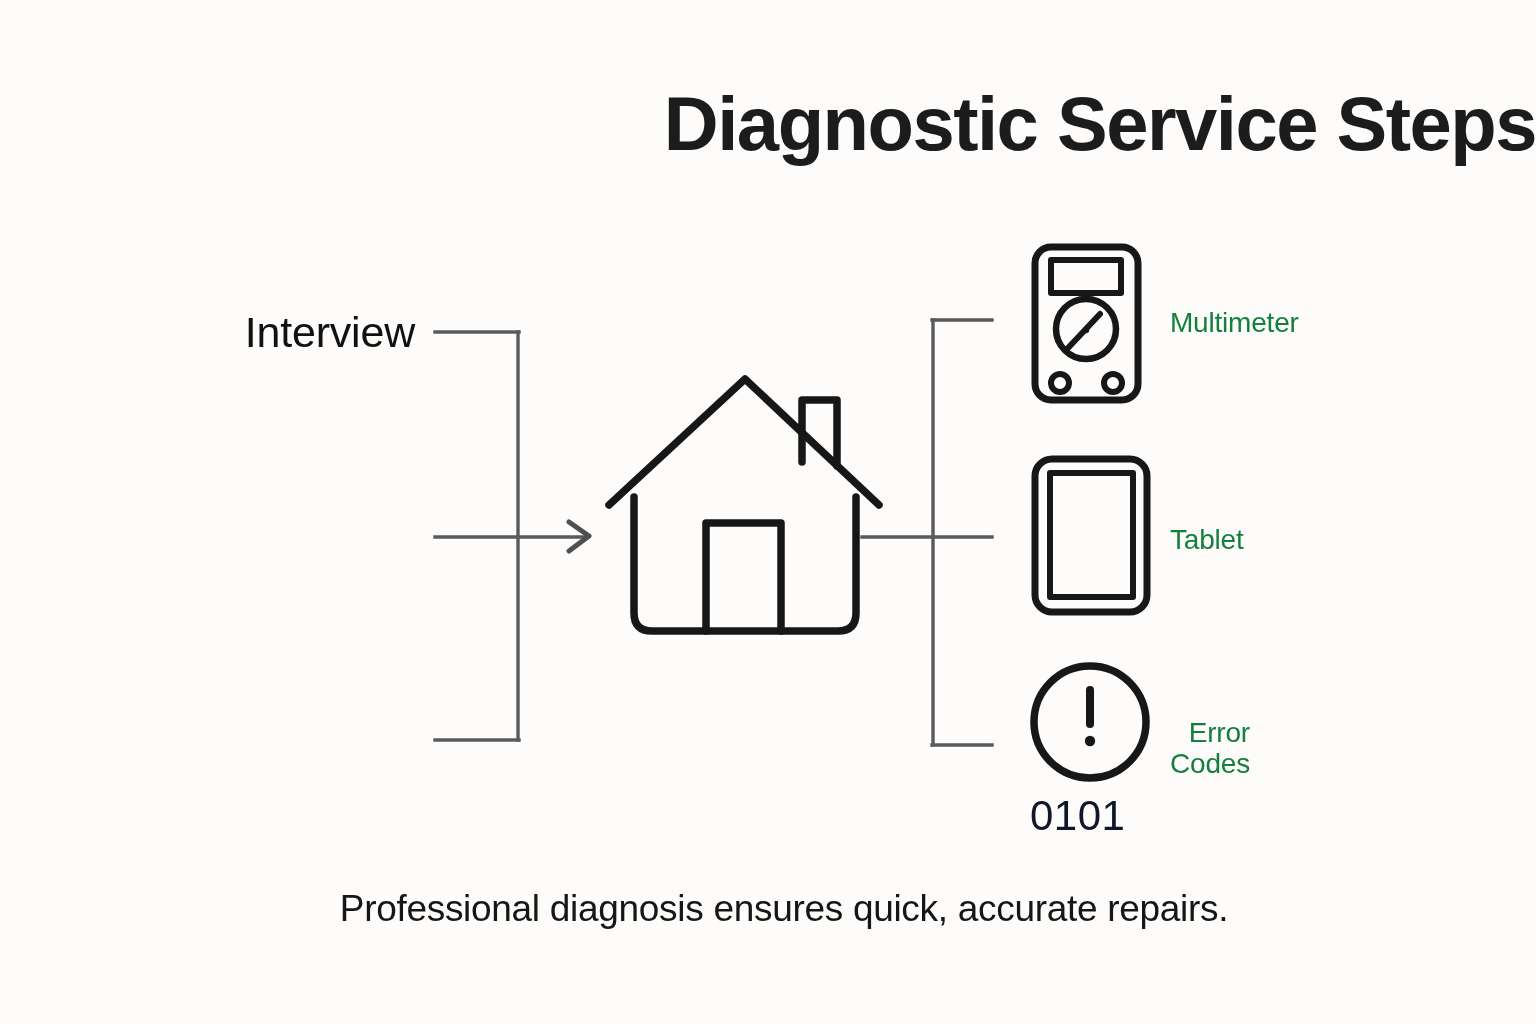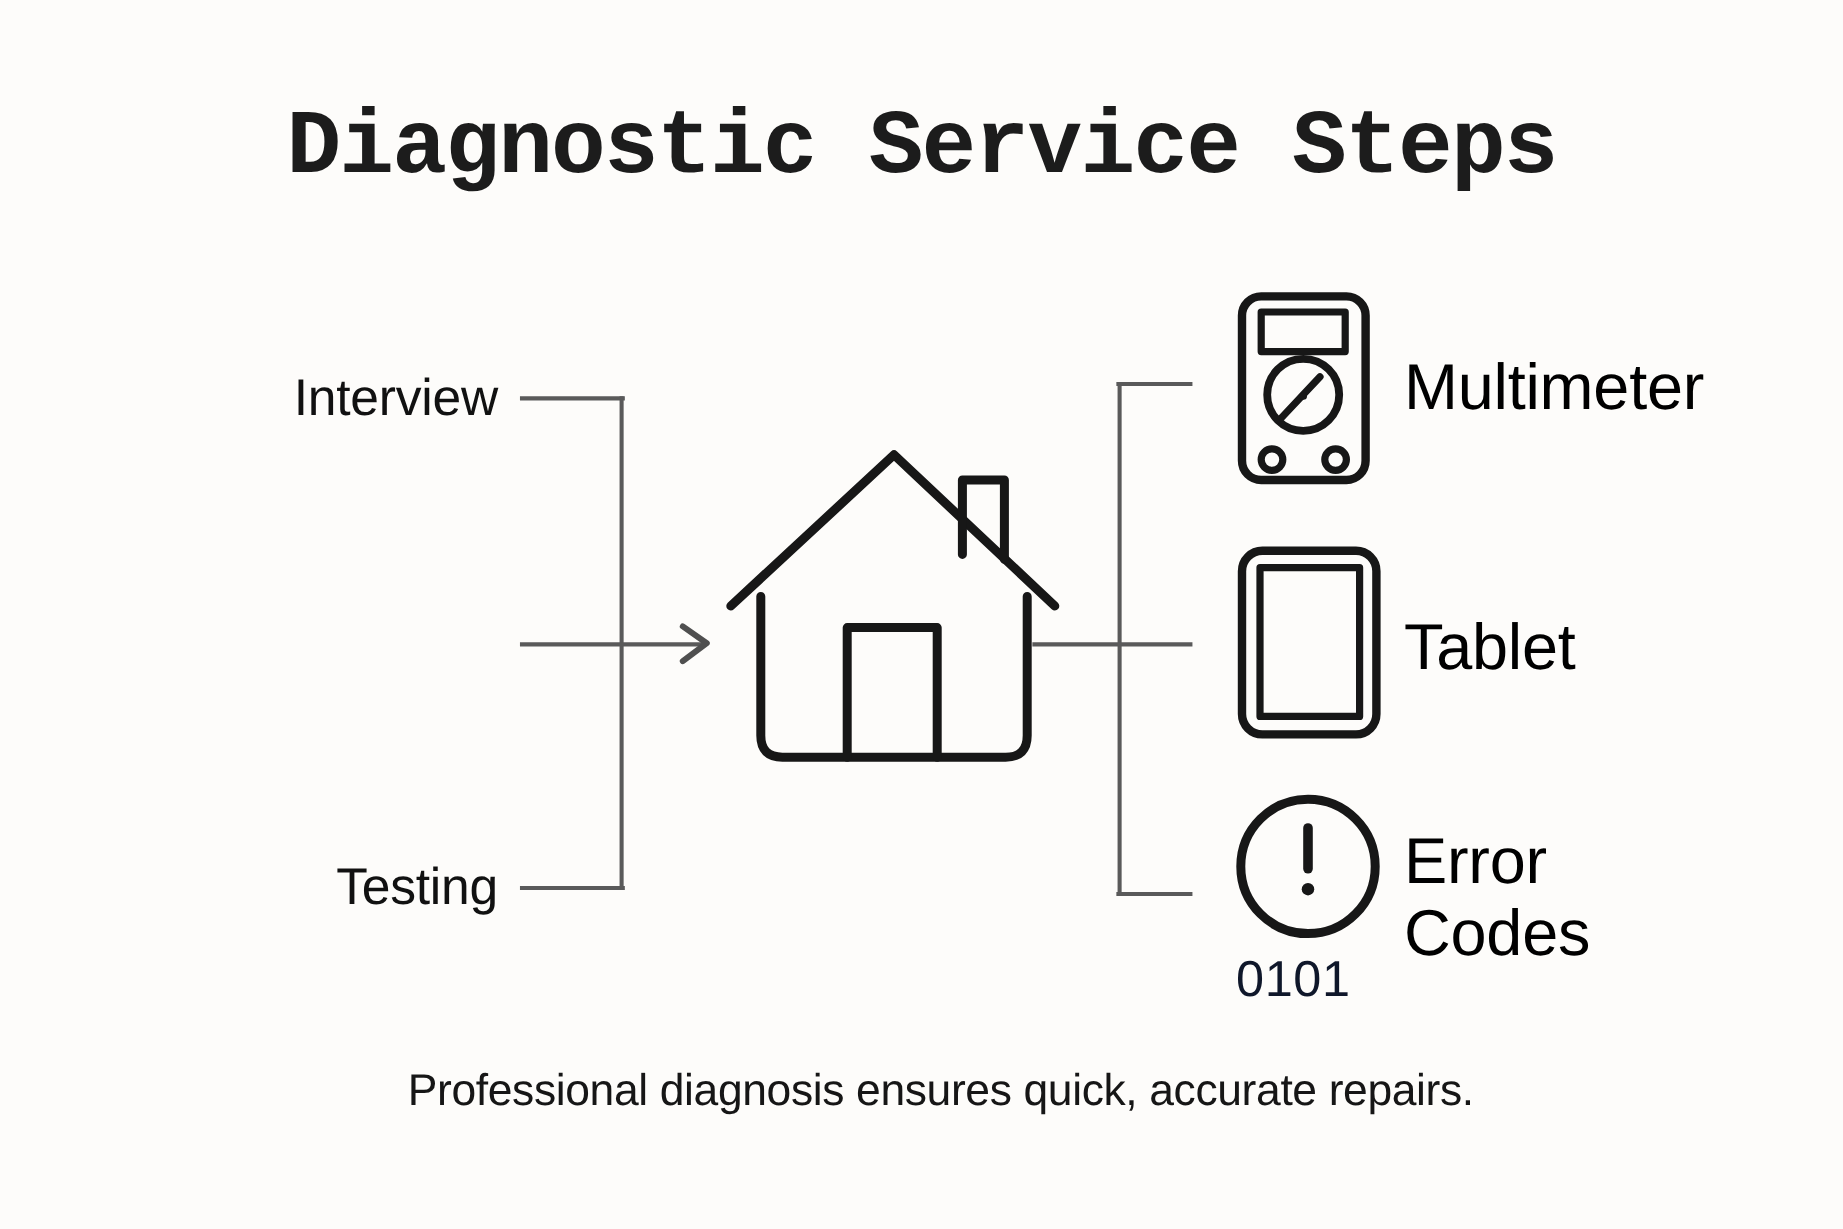--- a/index.html
+++ b/index.html
@@ -23,27 +23,26 @@
     height: 1024px;
     background: #FDFCFA;
   }
 
   
   .title {
     position: absolute;
     left: 0;
     top: 82px;
     width: 1536px;
-    text-align: center;
+    text-align: right;
     font-size: 76px;
     font-weight: 700;
     letter-spacing: -1.5px;
     color: #1c1c1c;
     line-height: 1.1;
-    font-family: Liberation Mono, monospace;
   }
 
   
   .caption {
     position: absolute;
     left: 16px;
     top: 888px;
     width: 1536px;
     text-align: center;
     font-size: 37px;
@@ -65,27 +64,28 @@
   }
   .step-label span { display: inline-block; }
   #step-0 { left: 40px; width: 375px; top: 332px; }
   #step-1 { left: 40px; width: 375px; top: 537px; }
   #step-2 { left: 40px; width: 375px; top: 740px; }
 
   
   .tool-label {
     position: absolute;
     left: 1170px;
-    font-size: 54px;
+    font-size: 28px;
     font-weight: 400;
-    color: #000000;
+    color: #15803d;
     letter-spacing: -0.2px;
     white-space: nowrap;
     transform: translateY(-50%);
     line-height: 1.12;
+    text-align: right;
   }
   #tool-0 { top: 323px; }
   #tool-1 { top: 540px; }
   #tool-2 { top: 748px; }
 
   
   .code-text {
     position: absolute;
     left: 1030px;
     top: 792px;
@@ -165,23 +165,20 @@
       <line x1="1090" y1="690" x2="1090" y2="724" stroke-width="8"></line>
       <circle cx="1090" cy="741" r="5.2" fill="#171717" stroke="none"></circle>
     </g>
   </svg>
 
   <div class="title">Diagnostic Service Steps</div>
 
   <div class="step-label" id="step-0">
     <span>Interview</span>
   </div>
-  <div class="step-label" id="step-2">
-    <span>Testing</span>
-  </div>
 
   <div class="tool-label" id="tool-0">
     <div>Multimeter</div>
   </div>
   <div class="tool-label" id="tool-1">
     <div>Tablet</div>
   </div>
   <div class="tool-label" id="tool-2">
     <div>Error</div>
     <div>Codes</div>

